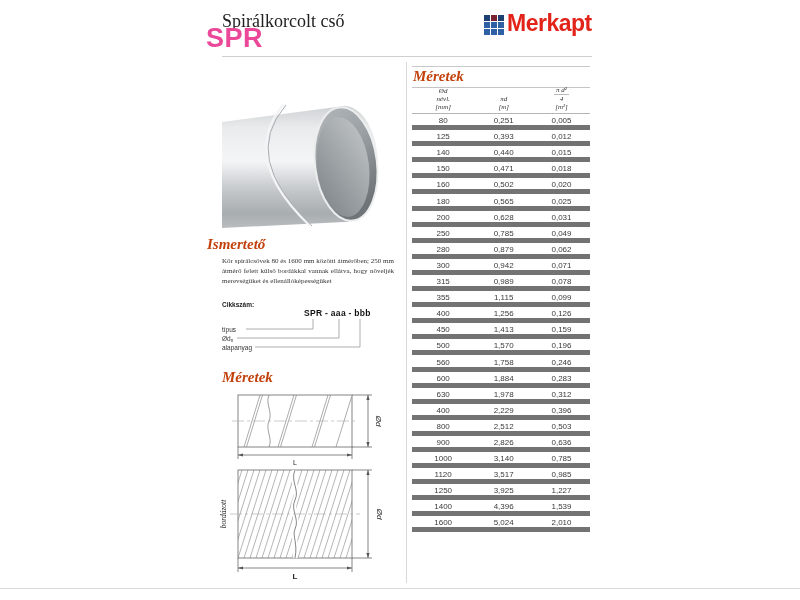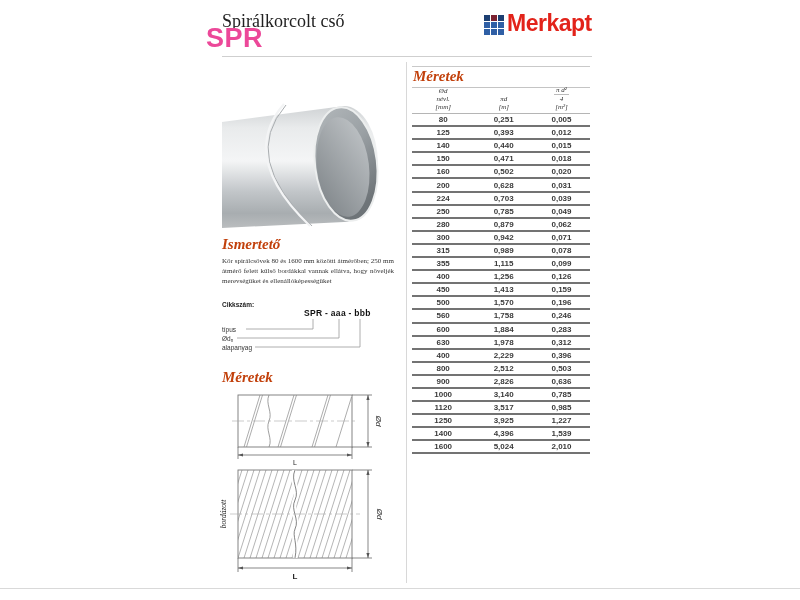--- a/index.html
+++ b/index.html
@@ -18,21 +18,21 @@
               gap:1px;margin-top:2px;}
   .brand-grid i{display:block;}
   .bg-a{background:#1d3f72;} .bg-b{background:#7b2230;} .bg-c{background:#2f5fa5;}
   .brand-name{font-size:23px;font-weight:bold;color:#e2231a;letter-spacing:-.5px;}
 
   
   .photo{position:absolute;left:222px;top:102px;width:170px;height:126px;}
   .about-heading,.meretek-left-heading,.table-heading{
       font-family:"Liberation Serif",serif;font-style:italic;font-weight:bold;
       font-size:15px;color:#c2410c;}
-  .about-heading{position:absolute;left:222px;top:236px;}
+  .about-heading{position:absolute;left:207px;top:236px;}
   .about-text{position:absolute;left:222px;top:257px;width:172px;
       font-family:"Liberation Serif",serif;font-size:7px;line-height:1.4;color:#333;
       text-align:justify;}
   .cikkszam{position:absolute;left:222px;top:298px;}
   .meretek-left-heading{position:absolute;left:222px;top:369px;}
   .drawing1{position:absolute;left:222px;top:391px;}
   .drawing2{position:absolute;left:218px;top:466px;}
 
   
   .vdivider{position:absolute;left:406px;top:62px;width:1px;height:521px;background:#d8d8d8;}
@@ -44,21 +44,21 @@
   .t-headrule{position:absolute;left:412px;top:87px;width:178px;height:1px;background:#c4c4c4;}
   .t-header{position:absolute;left:412px;top:88px;width:178px;height:25px;
             display:flex;align-items:flex-end;}
   .t-header .hcell{display:flex;flex-direction:column;align-items:center;justify-content:flex-end;
             font-family:"Liberation Serif",serif;font-style:italic;font-size:7px;
             line-height:1.15;color:#333;padding-bottom:2px;}
   .hc1{width:35%;} .hc2{width:33%;} .hc3{width:32%;}
   .frac-top{border-bottom:.5px solid #bbb;padding:0 2px;}
   .t-headsep{position:absolute;left:412px;top:113px;width:178px;height:1px;background:#b5b5b5;}
   .t-body{position:absolute;left:412px;top:114px;width:178px;}
-  .t-row{display:flex;align-items:center;height:11.1px;border-bottom:2px solid #737373;font-weight:bold;}
+  .t-row{display:flex;align-items:flex-end;height:11.1px;border-bottom:5px solid #737373;}
   .t-cell{font-size:8px;color:#3a3a3a;text-align:center;}
   .c1{width:35%;} .c2{width:33%;} .c3{width:32%;}
 
   svg text{font-family:"Liberation Sans",sans-serif;}
   .svg-serif{font-family:"Liberation Serif",serif !important;}
 </style>
 </head>
 <body>
 
 <div class="page">
@@ -267,32 +267,32 @@
         <div class="t-cell c2">0,471</div>
         <div class="t-cell c3">0,018</div>
       </div>
 
       <div class="t-row">
         <div class="t-cell c1">160</div>
         <div class="t-cell c2">0,502</div>
         <div class="t-cell c3">0,020</div>
       </div>
 
+      <div class="t-row">
+        <div class="t-cell c1">180</div>
+        <div class="t-cell c2">0,565</div>
+        <div class="t-cell c3">0,025</div>
+      </div>
 
       <div class="t-row">
         <div class="t-cell c1">200</div>
         <div class="t-cell c2">0,628</div>
         <div class="t-cell c3">0,031</div>
       </div>
 
-      <div class="t-row">
-        <div class="t-cell c1">224</div>
-        <div class="t-cell c2">0,703</div>
-        <div class="t-cell c3">0,039</div>
-      </div>
 
       <div class="t-row">
         <div class="t-cell c1">250</div>
         <div class="t-cell c2">0,785</div>
         <div class="t-cell c3">0,049</div>
       </div>
 
       <div class="t-row">
         <div class="t-cell c1">280</div>
         <div class="t-cell c2">0,879</div>

